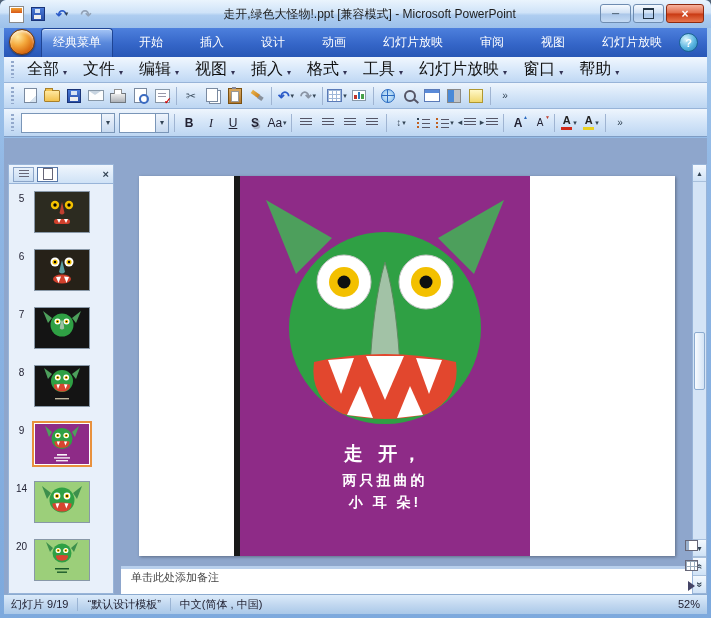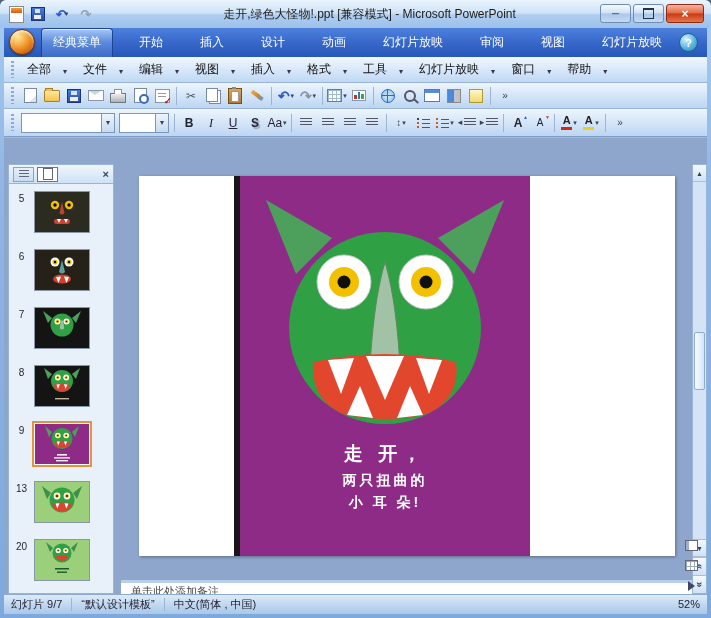--- a/index.html
+++ b/index.html
@@ -27,21 +27,21 @@
   .ribbonbar{position:absolute;top:28px;left:4px;right:4px;height:29px;background:linear-gradient(180deg,#4d80dd 0%,#3566c8 55%,#2857b6 100%);display:flex;align-items:flex-end;}
   .orb{width:24px;height:24px;border-radius:50%;margin:0 6px 2px 5px;background:radial-gradient(circle at 32% 28%,#ffe9a0 0%,#f4a83c 38%,#d86a10 72%,#a04408 100%);border:1px solid #703808;box-shadow:inset 0 2px 3px rgba(255,255,255,.75),0 1px 2px rgba(0,0,0,.4);flex:none;}
   .rtabs{display:flex;height:100%;gap:15px;}
   .rtab{color:#fff;font-size:12px;padding:6px 11px 7px;white-space:nowrap;}
   .rtab.active{background:linear-gradient(180deg,#a6c6f6 0%,#5988dc 50%,#3c6cc8 100%);border:1px solid #1e4494;border-bottom:none;border-radius:4px 4px 0 0;padding:5px 11px 7px;box-shadow:inset 0 1px 0 rgba(255,255,255,.65);}
   .helpbtn{margin-left:auto;margin-right:9px;margin-bottom:5px;width:17px;height:17px;border-radius:50%;background:radial-gradient(circle at 35% 30%,#d8f4fc,#58b4e0 55%,#2a84b8);border:1px solid #1a6490;color:#fff;font-weight:bold;font-size:11px;display:flex;align-items:center;justify-content:center;flex:none;}
 
   
   .menubar{position:absolute;top:57px;left:4px;right:4px;height:26px;background:linear-gradient(180deg,#f1f7fe 0%,#d8e8fa 50%,#c0d8f4 100%);border-bottom:1px solid #98b4d8;display:flex;align-items:center;padding-left:2px;box-sizing:border-box;}
   .handle{width:3px;height:17px;margin:0 5px;background:repeating-linear-gradient(180deg,#93a9cc 0 2px,transparent 2px 4px);flex:none;}
-  .mitem{display:flex;align-items:center;gap:12px;padding:3px 8px;font-size:12px;color:#111;white-space:nowrap;}
+  .mitem{display:flex;align-items:center;gap:4px;padding:3px 8px;font-size:16px;color:#111;white-space:nowrap;}
   .dd::after{content:"▾";font-size:8px;color:#335;}
 
   
   .tb{position:absolute;left:4px;right:4px;display:flex;align-items:center;background:linear-gradient(180deg,#eef5fd 0%,#d4e5f8 50%,#bdd6f2 100%);border-bottom:1px solid #98b4d8;padding-left:2px;box-sizing:border-box;}
   .tb1{top:83px;height:26px;}
   .tb2{top:109px;height:28px;border-bottom:1px solid #7e9cc4;}
   .tbi{min-width:20px;height:20px;display:flex;align-items:center;justify-content:center;border-radius:2px;position:relative;margin:0 1px;flex:none;}
   .sep{width:1px;height:18px;background:#9fb4d2;margin:0 3px;flex:none;}
   .ddc::after{content:"▾";font-size:7px;color:#345;margin-left:1px;}
   .g{position:relative;display:block;}
@@ -122,21 +122,21 @@
   .tnum{width:25px;text-align:center;font-size:10px;color:#223;padding-top:2px;flex:none;}
   .tbox{width:54px;height:40px;border:1px solid #8898a8;background:#fff;line-height:0;}
   .trow.selected .tbox{outline:2px solid #e8913d;border-color:#fff;}
   .tbox svg{width:100%;height:100%;}
   .wsplit{width:7px;flex:none;}
 
   .editor{flex:1;position:relative;display:flex;flex-direction:column;align-items:center;min-width:0;}
   .slide{width:536px;height:380px;background:#fff;margin-top:12px;position:relative;box-shadow:1px 1px 3px rgba(0,0,0,.35);flex:none;}
   .spine{position:absolute;left:95px;top:0;width:6px;height:100%;background:#181818;}
   .pageart{position:absolute;left:101px;top:0;width:322px;height:380px;line-height:0;}
-  .notes{position:absolute;left:0;right:0;bottom:0;height:14px;background:#fff;border-top:3px solid #b8cfec;font-size:11px;color:#444;padding:1px 0 0 10px;overflow:hidden;white-space:nowrap;box-sizing:border-box;}
+  .notes{position:absolute;left:0;right:0;bottom:0;height:28px;background:#fff;border-top:3px solid #b8cfec;font-size:11px;color:#444;padding:1px 0 0 10px;overflow:hidden;white-space:nowrap;box-sizing:border-box;}
 
   .vscroll{width:15px;display:flex;flex-direction:column;background:#d4e4f6;border:1px solid #98b4d8;box-sizing:border-box;flex:none;}
   .sbtn{height:16px;display:flex;align-items:center;justify-content:center;font-size:7px;color:#345;background:linear-gradient(180deg,#f4f9fe,#cfe2f6);border-bottom:1px solid #a8c0dc;flex:none;}
   .sdbl{height:17px;border-top:1px solid #a8c0dc;border-bottom:none;}
   .sdbl span{display:inline-block;font-size:10px;color:#345;font-weight:bold;}
   .rot{transform:rotate(90deg);}
   .strack{flex:1;position:relative;}
   .sthumb{position:absolute;top:42%;left:1px;right:1px;height:56px;background:linear-gradient(90deg,#f8fbfe,#d4e4f6);border:1px solid #8cabd0;border-radius:2px;}
 
   
@@ -499,21 +499,21 @@
             <path d="M19.5,17.5 Q27,16 34.5,17.5 Q35,21.5 31,23.3 Q27,24.3 23,23.3 Q19,21.5 19.5,17.5 Z" fill="#d84530"></path>
             <polygon points="21.8,17.6 25,17.4 23.2,21.6" fill="#fff"></polygon>
                 <polygon points="29,17.4 32.2,17.6 30.4,21.6" fill="#fff"></polygon>
             <rect x="22" y="30" width="10" height="1.6" fill="#fff" opacity="0.95"></rect>
             <rect x="19" y="33.2" width="16" height="1.4" fill="#fff" opacity="0.9"></rect>
             <rect x="21" y="36" width="12" height="1.4" fill="#fff" opacity="0.9"></rect>
           </svg></span>
         </div>
 
         <div class="trow">
-          <span class="tnum">13</span>
+          <span class="tnum">14</span>
           <span class="tbox"><svg viewBox="0 0 54 40">
             <rect width="54" height="40" fill="#9ccf7a"></rect>
             <polygon points="16,11 7,4 12,17" fill="#3d8f4c"></polygon>
                 <polygon points="38,11 47,4 42,17" fill="#3d8f4c"></polygon>
             <circle cx="27" cy="18" r="12.5" fill="#2fa044"></circle>
             <circle cx="22" cy="14" r="3.4" fill="#fff"></circle>
                 <circle cx="22" cy="14" r="2" fill="#f3c000"></circle>
                 <circle cx="22" cy="14" r="0.9" fill="#000"></circle>
             <circle cx="32" cy="14" r="3.4" fill="#fff"></circle>
                 <circle cx="32" cy="14" r="2" fill="#f3c000"></circle>
@@ -591,21 +591,21 @@
           <span class="rot">«</span>
         </span>
       <span class="sbtn sdbl">
           <span class="rot">»</span>
         </span>
     </div>
 
   </div>
 
   <div class="statusbar">
-    <span>幻灯片 9/7</span>
+    <span>幻灯片 9/19</span>
     <span class="ssep"></span>
     <span>“默认设计模板”</span>
     <span class="ssep"></span>
     <span>中文(简体 , 中国)</span>
     <span class="sright">
       <span class="vbtn">
           <span class="vnorm"></span>
         </span>
       <span class="vbtn">
           <span class="vsort"></span>

